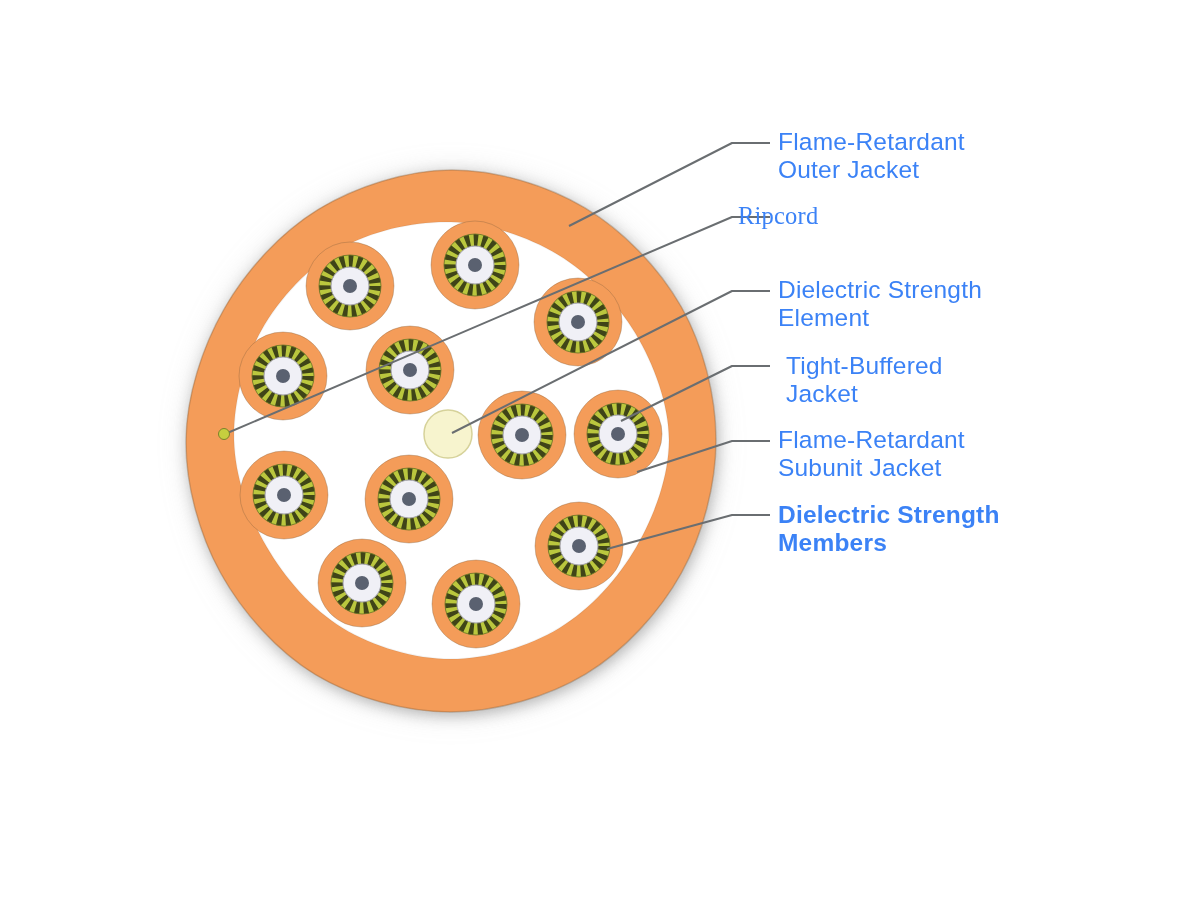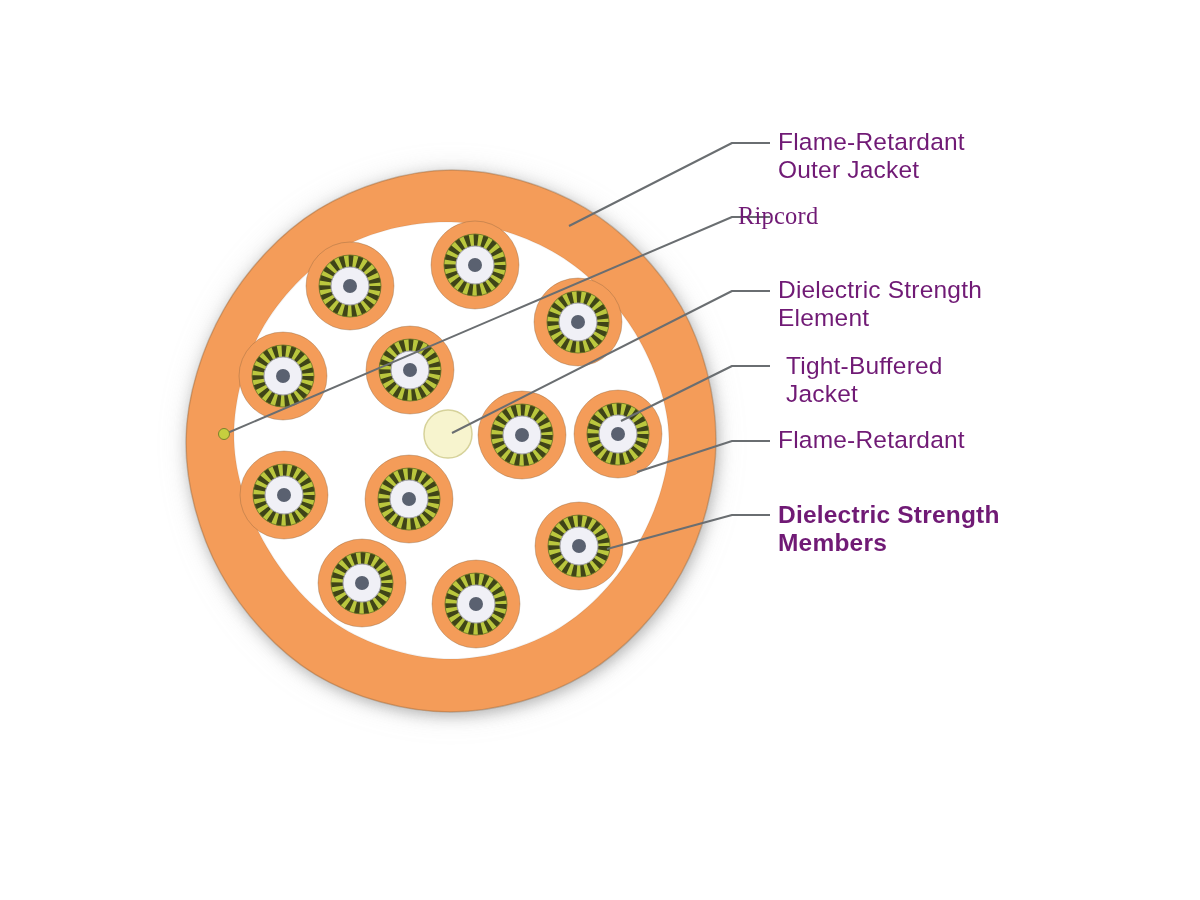--- a/index.html
+++ b/index.html
@@ -17,21 +17,21 @@
     top: 0;
   }
   .jacket-blob {
     filter: drop-shadow(2px 4px 7px rgba(120,120,120,0.45)) drop-shadow(0 0 12px rgba(150,150,150,0.25));
   }
   .labels-layer { position: absolute; left: 0; top: 0; width: 1200px; height: 900px; }
   .callout-label {
     position: absolute;
     font-size: 24.5px;
     line-height: 28px;
-    color: #701a75;
+    color: #3b82f6;
     letter-spacing: 0.2px;
     white-space: nowrap;
   }
   .callout-label span { display: block; }
 </style>
 </head>
 <body>
 
 <div class="stage">
   <svg id="diagram-svg" width="1200" height="900" viewBox="0 0 1200 900">
@@ -156,19 +156,20 @@
     <div class="callout-label" style="left: 778px; top: 276px;">
       <span>Dielectric Strength</span>
       <span>Element</span>
     </div>
     <div class="callout-label" style="left: 786px; top: 352px;">
       <span>Tight-Buffered</span>
       <span>Jacket</span>
     </div>
     <div class="callout-label" style="left: 778px; top: 426px;">
       <span>Flame-Retardant</span>
+      <span>Subunit Jacket</span>
     </div>
     <div class="callout-label" style="left: 778px; top: 501px; font-weight: bold;">
       <span>Dielectric Strength</span>
       <span>Members</span>
     </div>
   </div>
 </div>
 
 </body></html>

